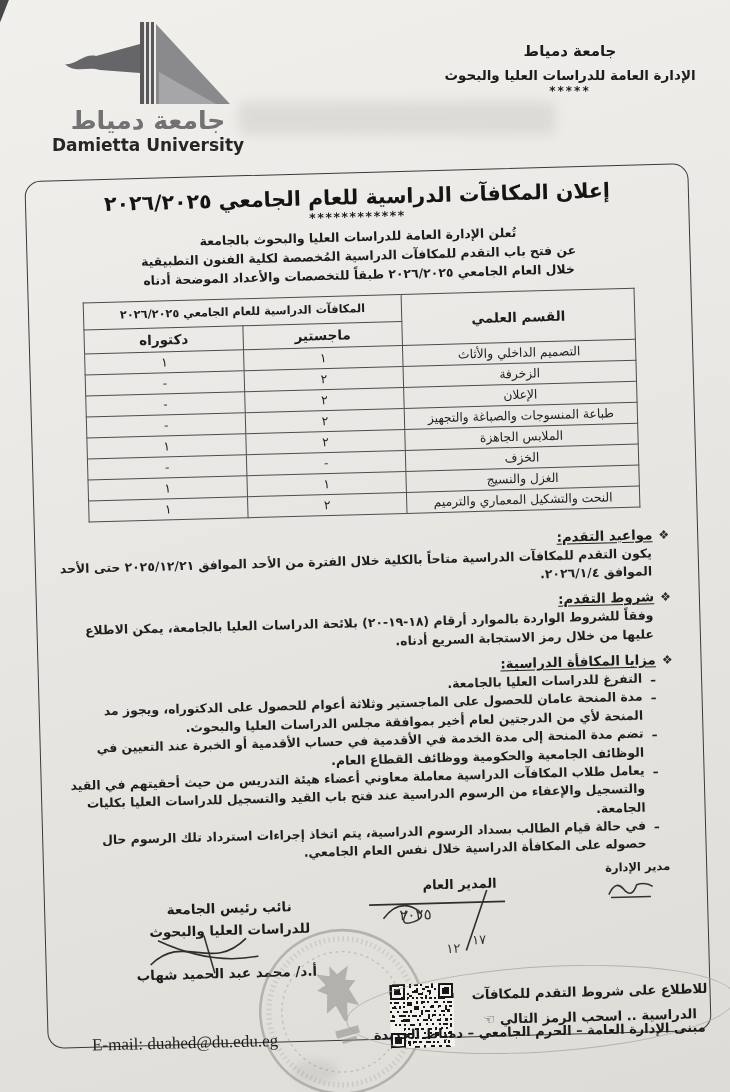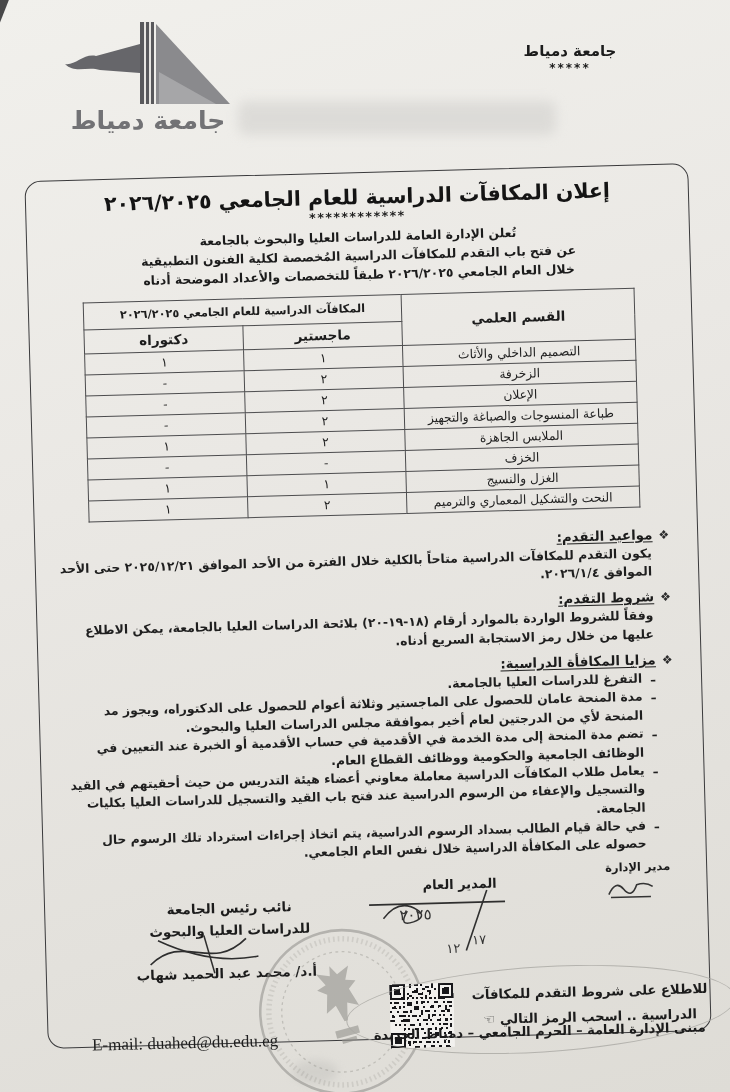--- a/index.html
+++ b/index.html
@@ -84,24 +84,26 @@
   <div class="logo">
     <svg width="176" height="96" viewBox="0 0 176 96">
       <polygon points="96,8 96,88 170,88" fill="#8a8a8d"></polygon>
       <polygon points="99,56 99,88 156,88" fill="#a6a6a8"></polygon>
       <rect x="80" y="6" width="14" height="82" fill="#59595c"></rect>
       <rect x="84" y="6" width="2" height="82" fill="#e7e5e1"></rect>
       <rect x="89" y="6" width="2" height="82" fill="#e7e5e1"></rect>
       <path d="M80 28 L36 40 C24 37 15 50 5 48 C15 58 27 50 40 54 L80 57 Z" fill="#66666a"></path>
     </svg>
     <div class="logo-ar">جامعة دمياط</div>
+    <div class="logo-en">Damietta University</div>
   </div>
 
   <div class="hdr">
     <div class="hdr-l1">جامعة دمياط</div>
+    <div class="hdr-l2">الإدارة العامة للدراسات العليا والبحوث</div>
     <div class="hdr-stars">*****</div>
   </div>
 
   <div class="doc-box">
 
     <div class="doc-title">إعلان المكافآت الدراسية للعام الجامعي ٢٠٢٦/٢٠٢٥</div>
     <div class="title-stars">************</div>
     <div class="intro">
       <div>تُعلن الإدارة العامة للدراسات العليا والبحوث بالجامعة</div>
       <div>عن فتح باب التقدم للمكافآت الدراسية المُخصصة لكلية الفنون التطبيقية</div>

